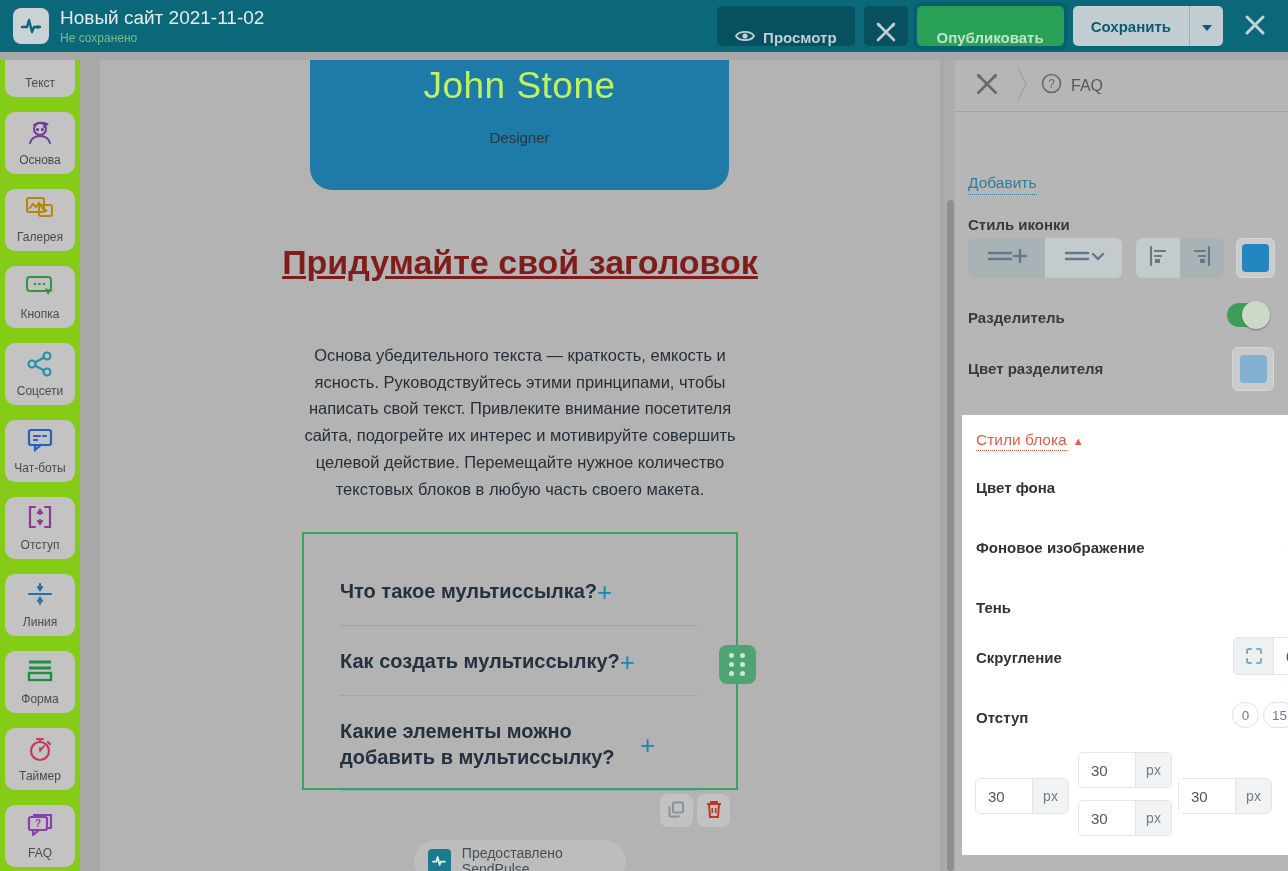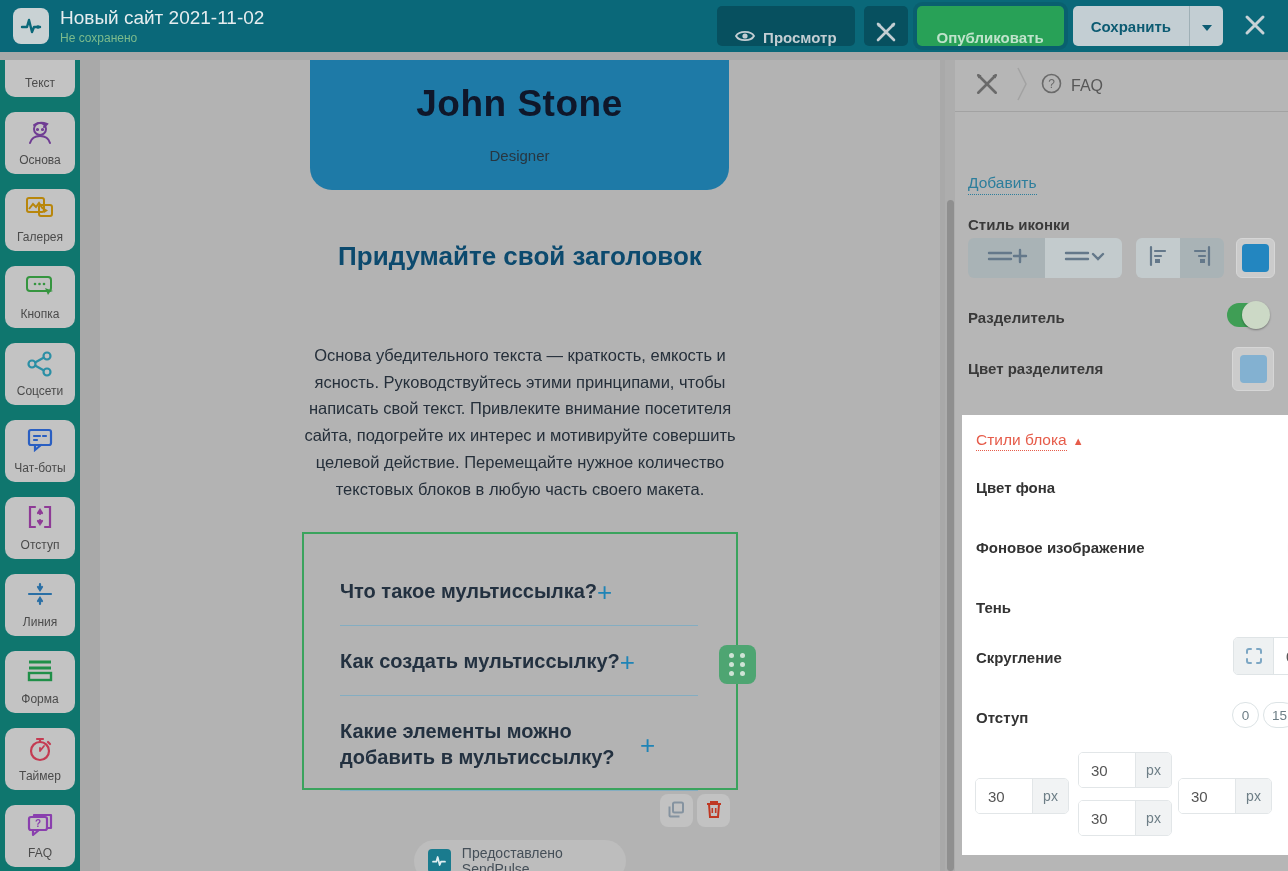--- a/index.html
+++ b/index.html
@@ -16,32 +16,32 @@
   .hbtn { height:40px; border:none; border-radius:5px; font-size:15px; font-weight:bold; cursor:pointer; display:flex; align-items:flex-end; justify-content:center; font-family:inherit; }
   .btn-preview { background:#07505f; color:#c3ced3; padding:0 18px; gap:8px; }
   .btn-tools { background:#07505f; width:44px; }
   .btn-publish { background:#28a157; color:#bfe3cb; padding:0 20px; box-shadow:0 0 0 4px rgba(0,0,0,0.08); }
   .btn-save { background:#c3ced3; color:#0c5b72; padding:0; display:flex; align-items:stretch; overflow:hidden; }
   .save-main { padding:0 18px; display:flex; align-items:center; }
   .save-caret { width:34px; display:flex; align-items:center; justify-content:center; border-left:1px solid #9fb0b6; }
   .btn-close { background:none; border:none; width:34px; height:34px; display:flex; align-items:center; justify-content:center; cursor:pointer; margin-left:6px; }
 
   
-  .sidebar { position:absolute; left:0; top:60px; width:80px; height:811px; background:#0f766e; overflow:hidden; z-index:10;padding-left:45px; }
+  .sidebar { position:absolute; left:0; top:60px; width:80px; height:811px; background:#84cc16; overflow:hidden; z-index:10;padding-left:45px; }
   .side-item { position:absolute; left:5px; width:70px; height:62px; background:#c3c3c3; border-radius:10px; display:flex; flex-direction:column; align-items:center; justify-content:flex-end; padding-bottom:7px; cursor:pointer; overflow:hidden; }
   .side-item .s-icon { position:absolute; top:7px; left:0; right:0; display:flex; justify-content:center; }
   .side-label { font-size:12px; color:#4b4b4b; }
 
   
   .canvas { position:absolute; left:80px; top:60px; width:865px; height:811px; background:#a9a9a9; overflow:hidden; }
   .page { position:absolute; left:20px; top:0; width:840px; height:811px; background:#b3b3b3; }
   .hero { position:absolute; left:210px; top:0; width:419px; height:130px; background:#1e7aa7; border-radius:0 0 22px 22px; text-align:center; }
-  .hero-name { font-size:37px; font-weight:bold; color:#0f172a; letter-spacing:0.5px; padding-top:23px; }
+  .hero-name { font-size:37px; font-weight:normal; color:#bef264; letter-spacing:0.5px; padding-top:5px; }
   .hero-role { font-size:15px; color:#273641; margin-top:22px; }
-  .page-heading { position:absolute; left:170px; top:178px; width:500px; text-align:center; font-size:26px; line-height:1.45; font-weight:bold; color:#0c4a6e; }
+  .page-heading { position:absolute; left:170px; top:178px; width:500px; text-align:center; font-size:34px; line-height:1.45; font-weight:bold; color:#7f1d1d;text-decoration:underline; }
   .page-paragraph { position:absolute; left:200px; top:282px; width:440px; text-align:center; font-size:16.5px; line-height:1.62; color:#252f3a; }
 
   .faq-block { position:absolute; left:202px; top:472px; width:436px; height:258px; border:2px solid #3aa35d; background:#b3b3b3; }
   .faq-inner { padding:44px 38px 0 36px; }
   .faq-row { margin-bottom:0; }
   .faq-q { display:flex; align-items:flex-start; font-size:20px; font-weight:bold; color:#233140; line-height:1.3; }
   .faq-plus { color:#1f84b6; font-size:26px; font-weight:normal; line-height:1; margin-top:1px; flex:0 0 auto; cursor:pointer; }
   .faq-div { border:none; border-top:1.5px solid #84adc1; margin:20px 0 22px 0; }
   .drag-handle { position:absolute; right:-20px; top:111px; width:37px; height:39px; background:#4ea572; border-radius:8px; display:grid; grid-template-columns:7px 7px; gap:4px; place-content:center; cursor:grab; }
   .drag-handle i { width:5px; height:5px; border-radius:50%; background:#cfe3d6; }

